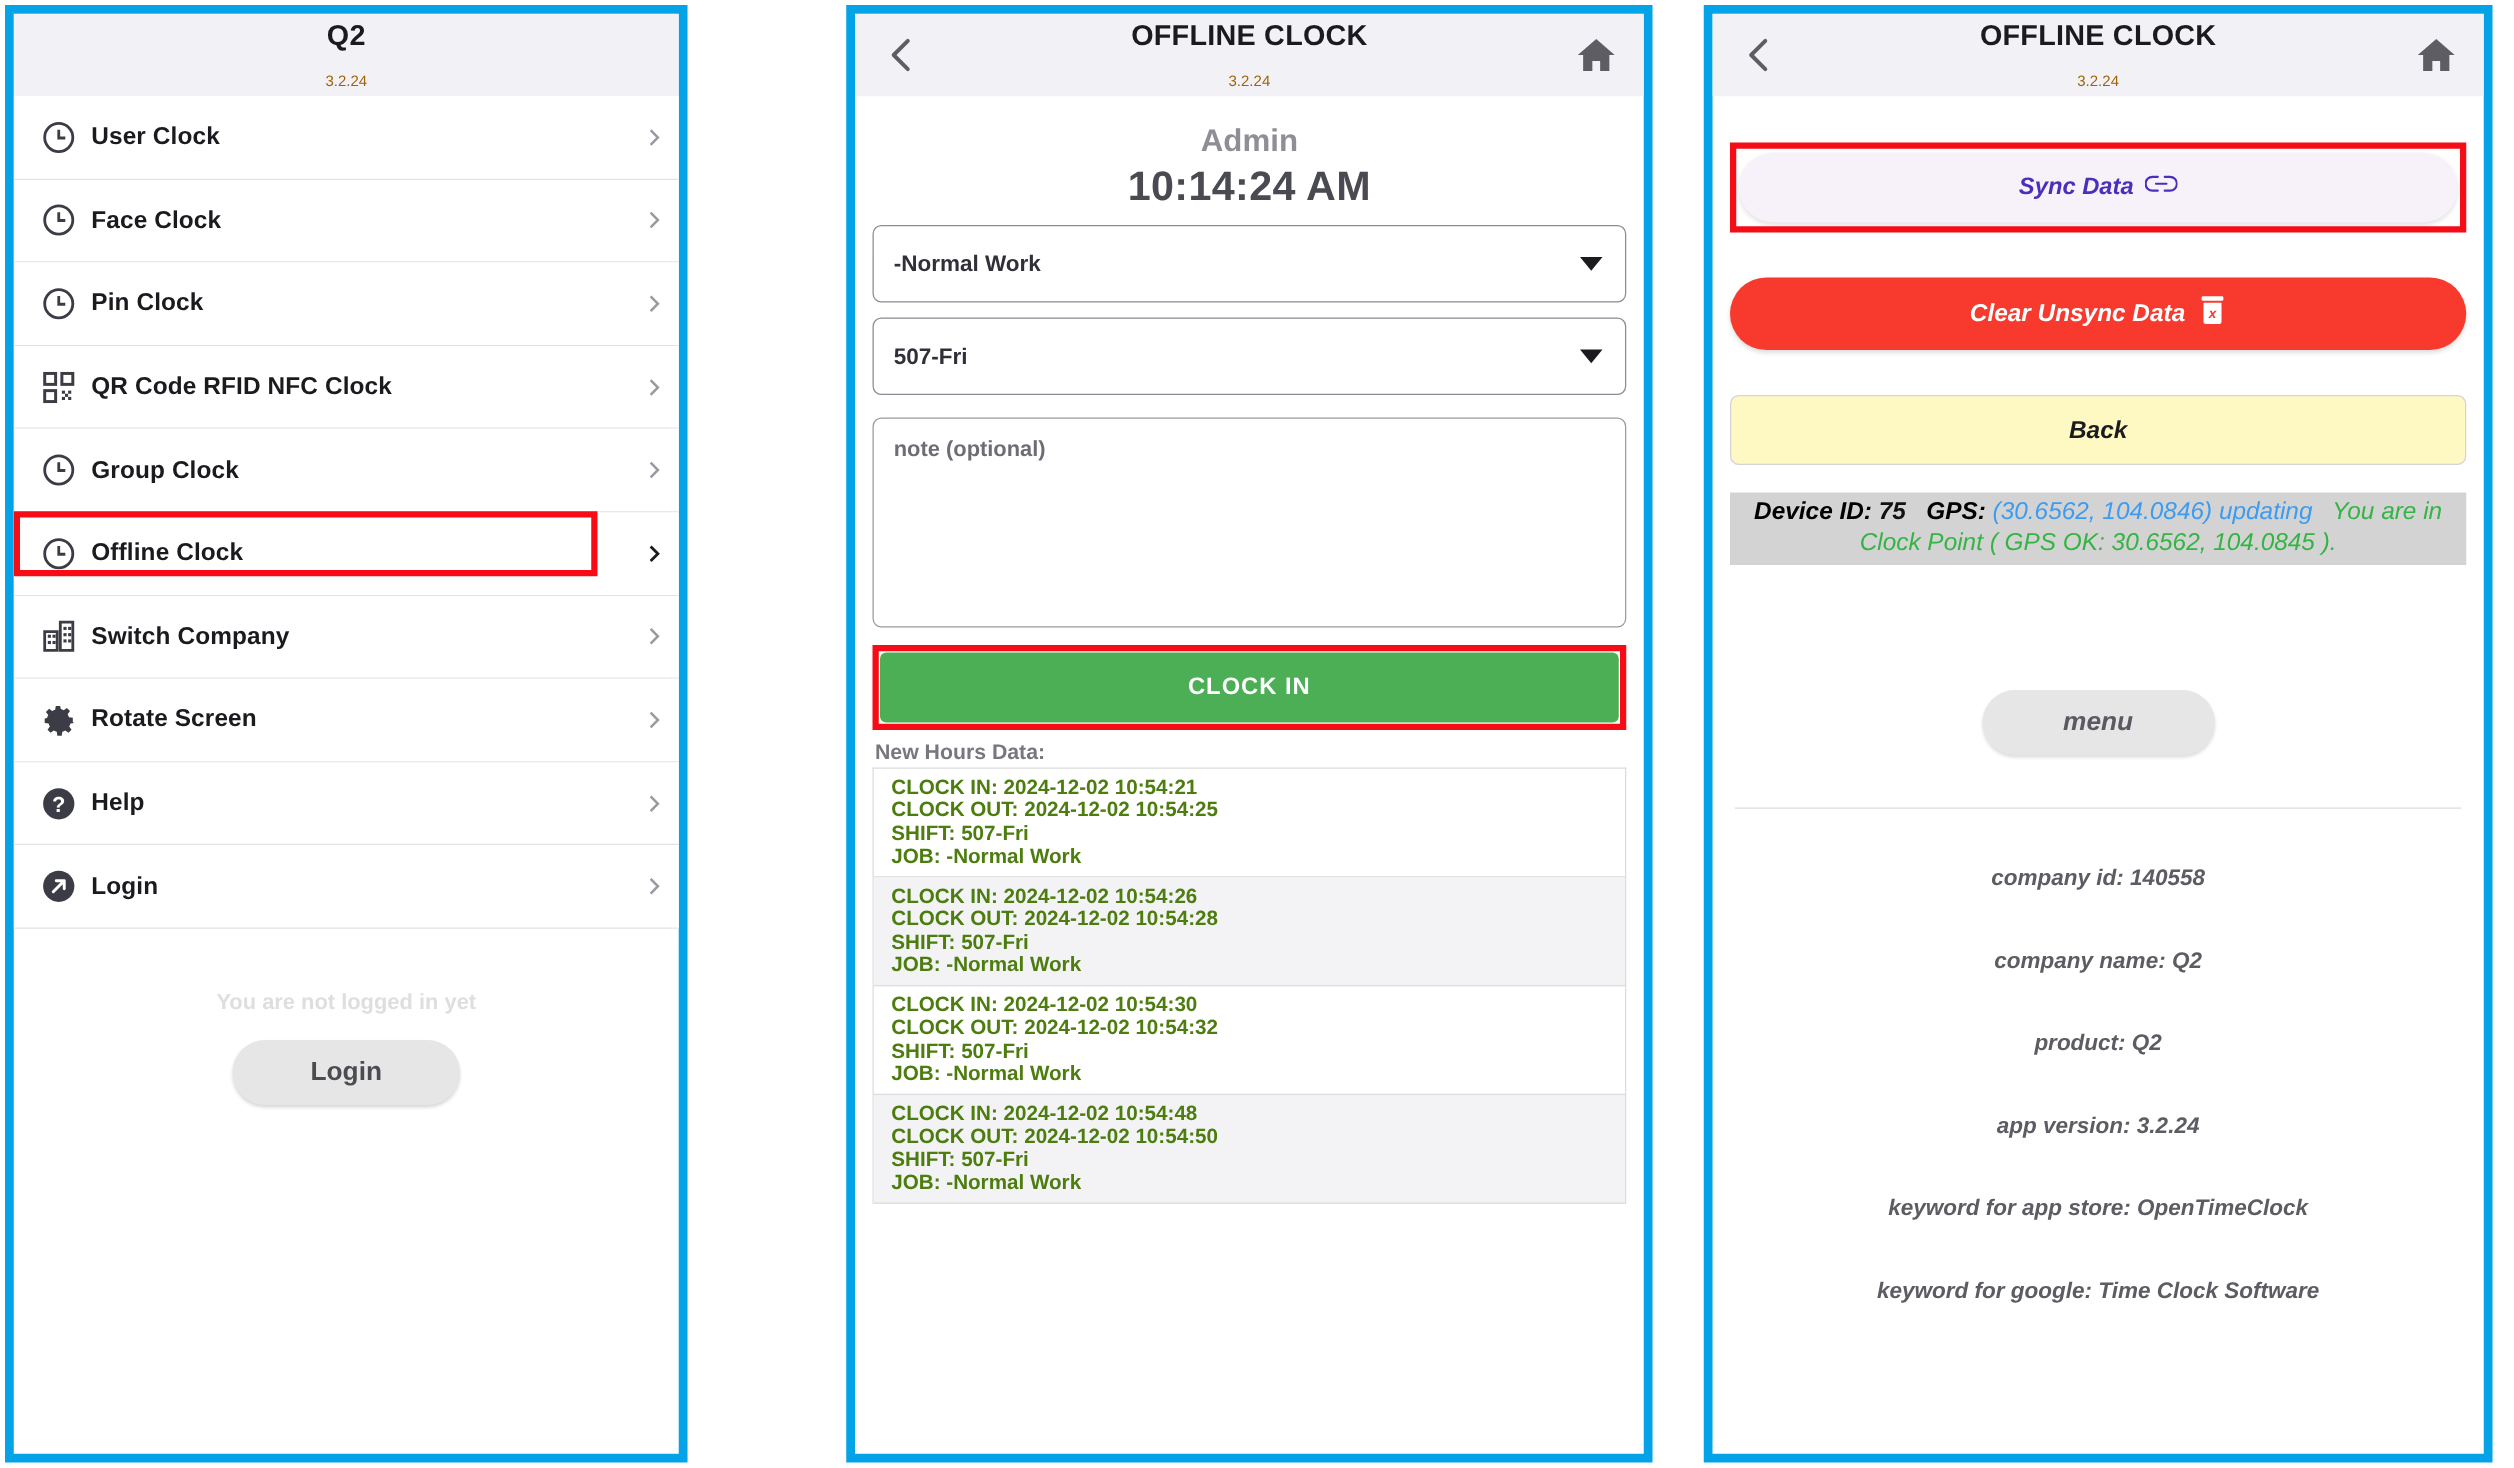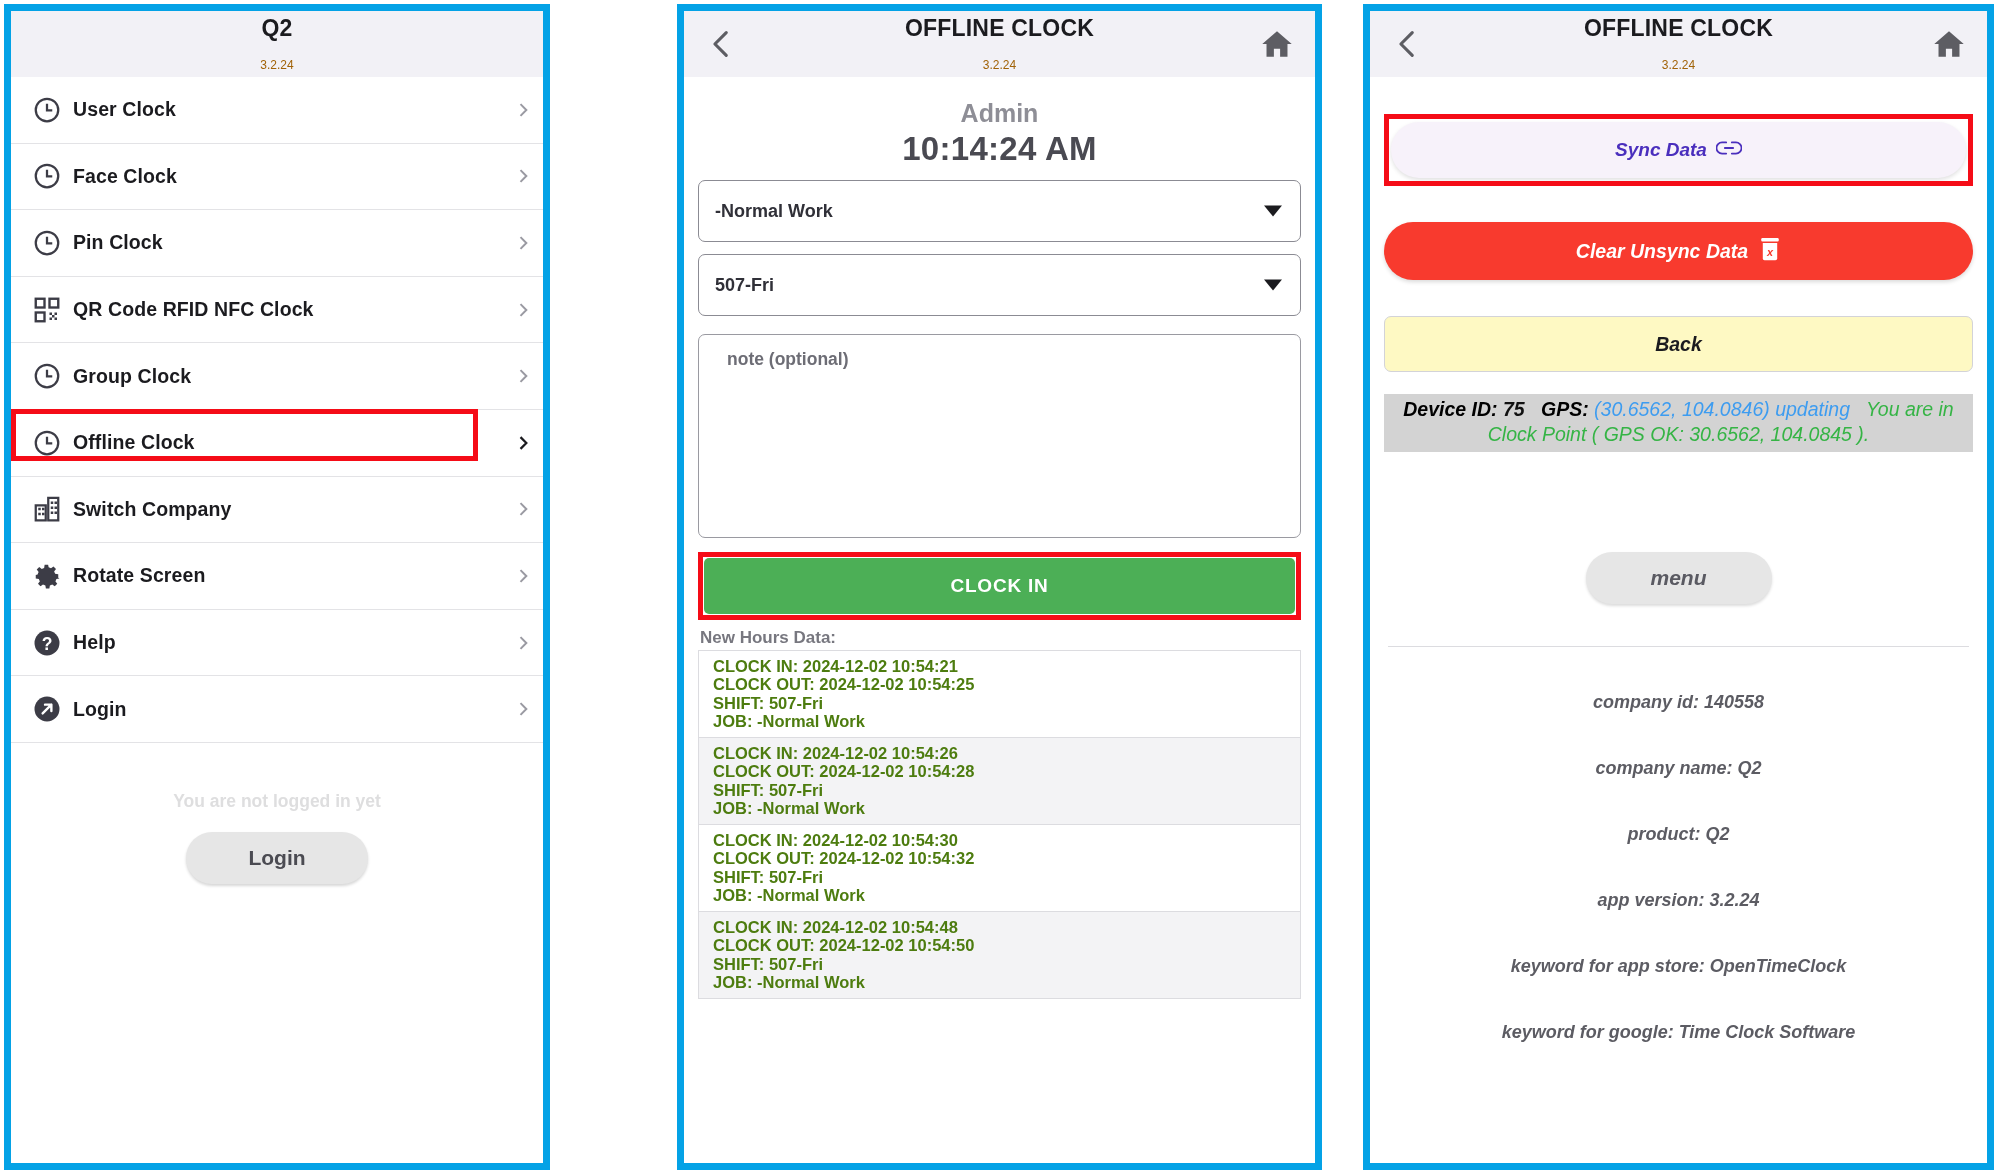--- a/index.html
+++ b/index.html
@@ -158,25 +158,25 @@
     position: absolute;
     right: 18px; top: 50%;
     transform: translateY(-50%);
     width: 0; height: 0;
     border-left: 9px solid transparent;
     border-right: 9px solid transparent;
     border-top: 11px solid #1b1b1f;
   }
   .note-box {
     margin-top: 18px;
-    height: 204px;
+    height: 168px;
     border: 1.5px solid #9a9aa1;
     border-radius: 7px;
     background: #fff;
-    padding: 14px 28px;
+    padding: 14px 16px;
     font-size: 17.5px;
     font-weight: bold;
     color: #6d6d75;
     cursor: text;
   }
   .clockin-wrap {
     position: relative;
     margin: 14px 0 0 0;
     padding: 6px;
   }

